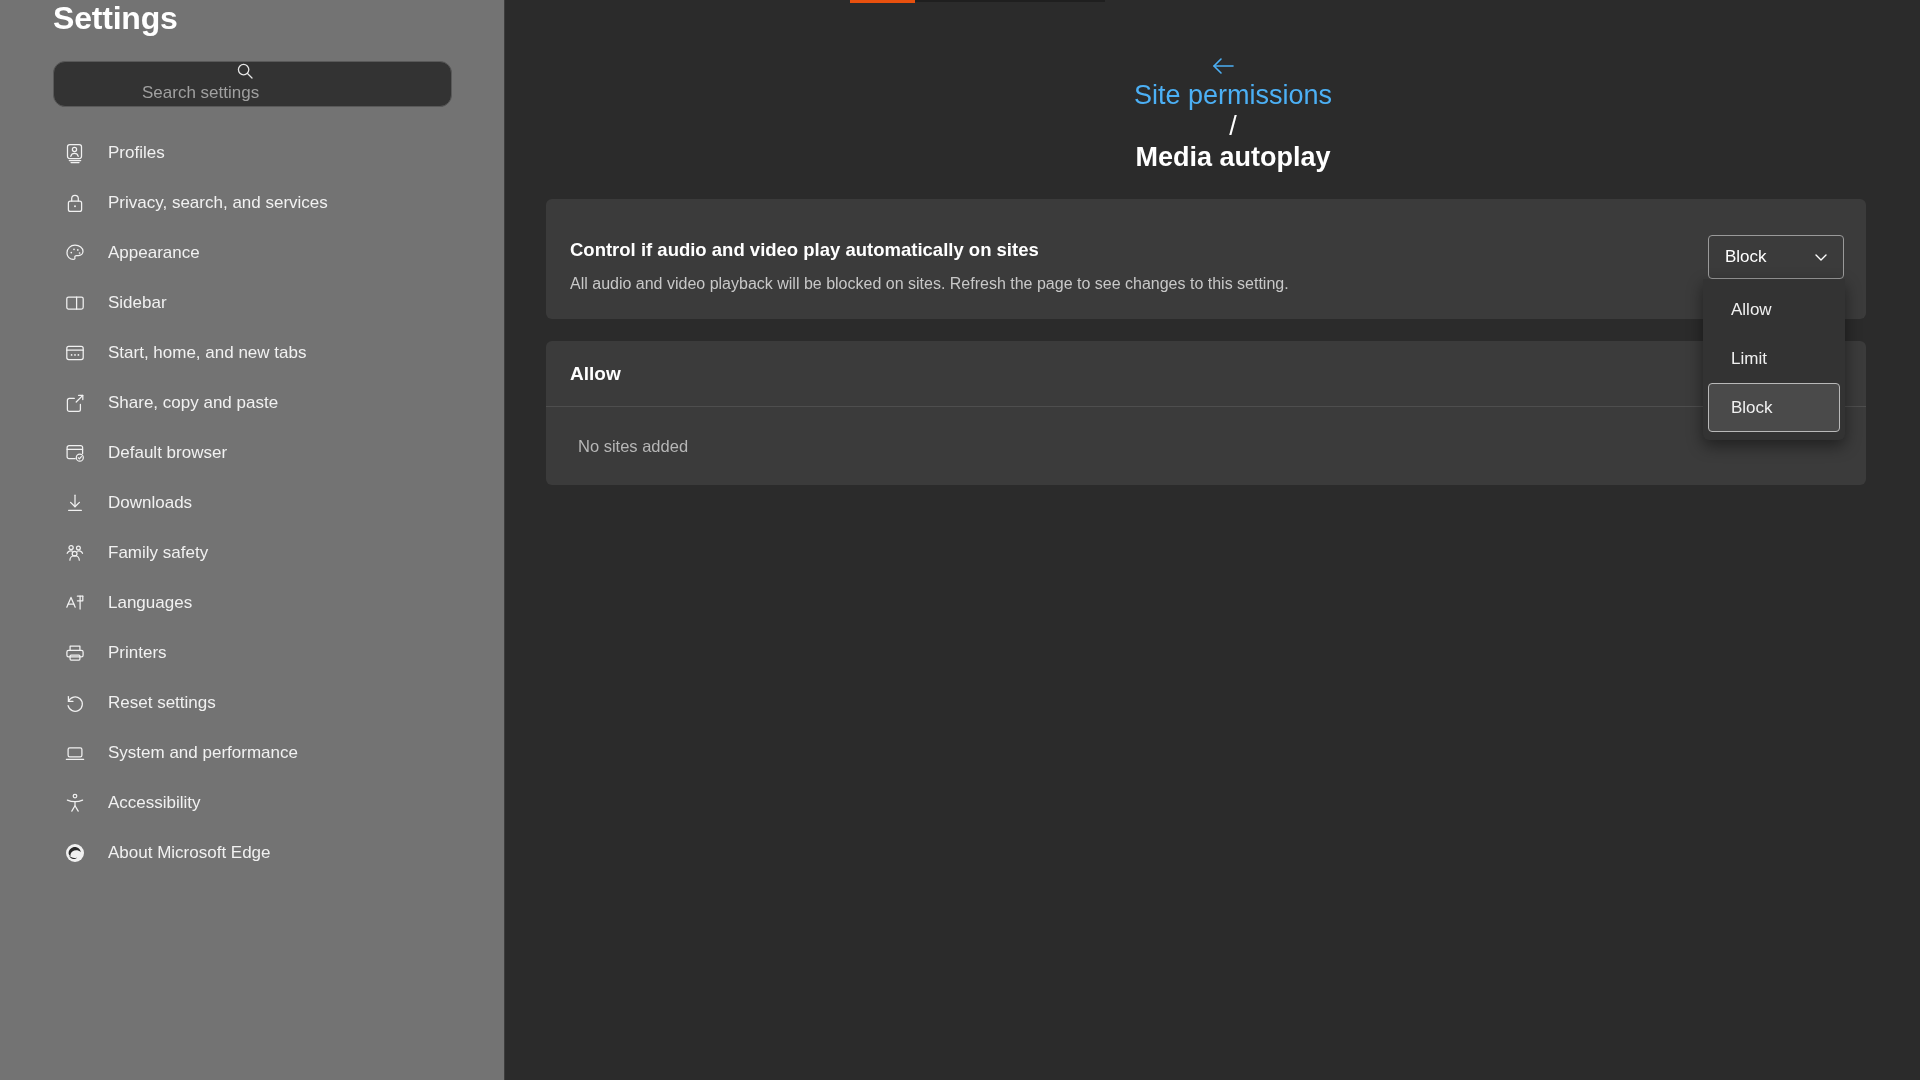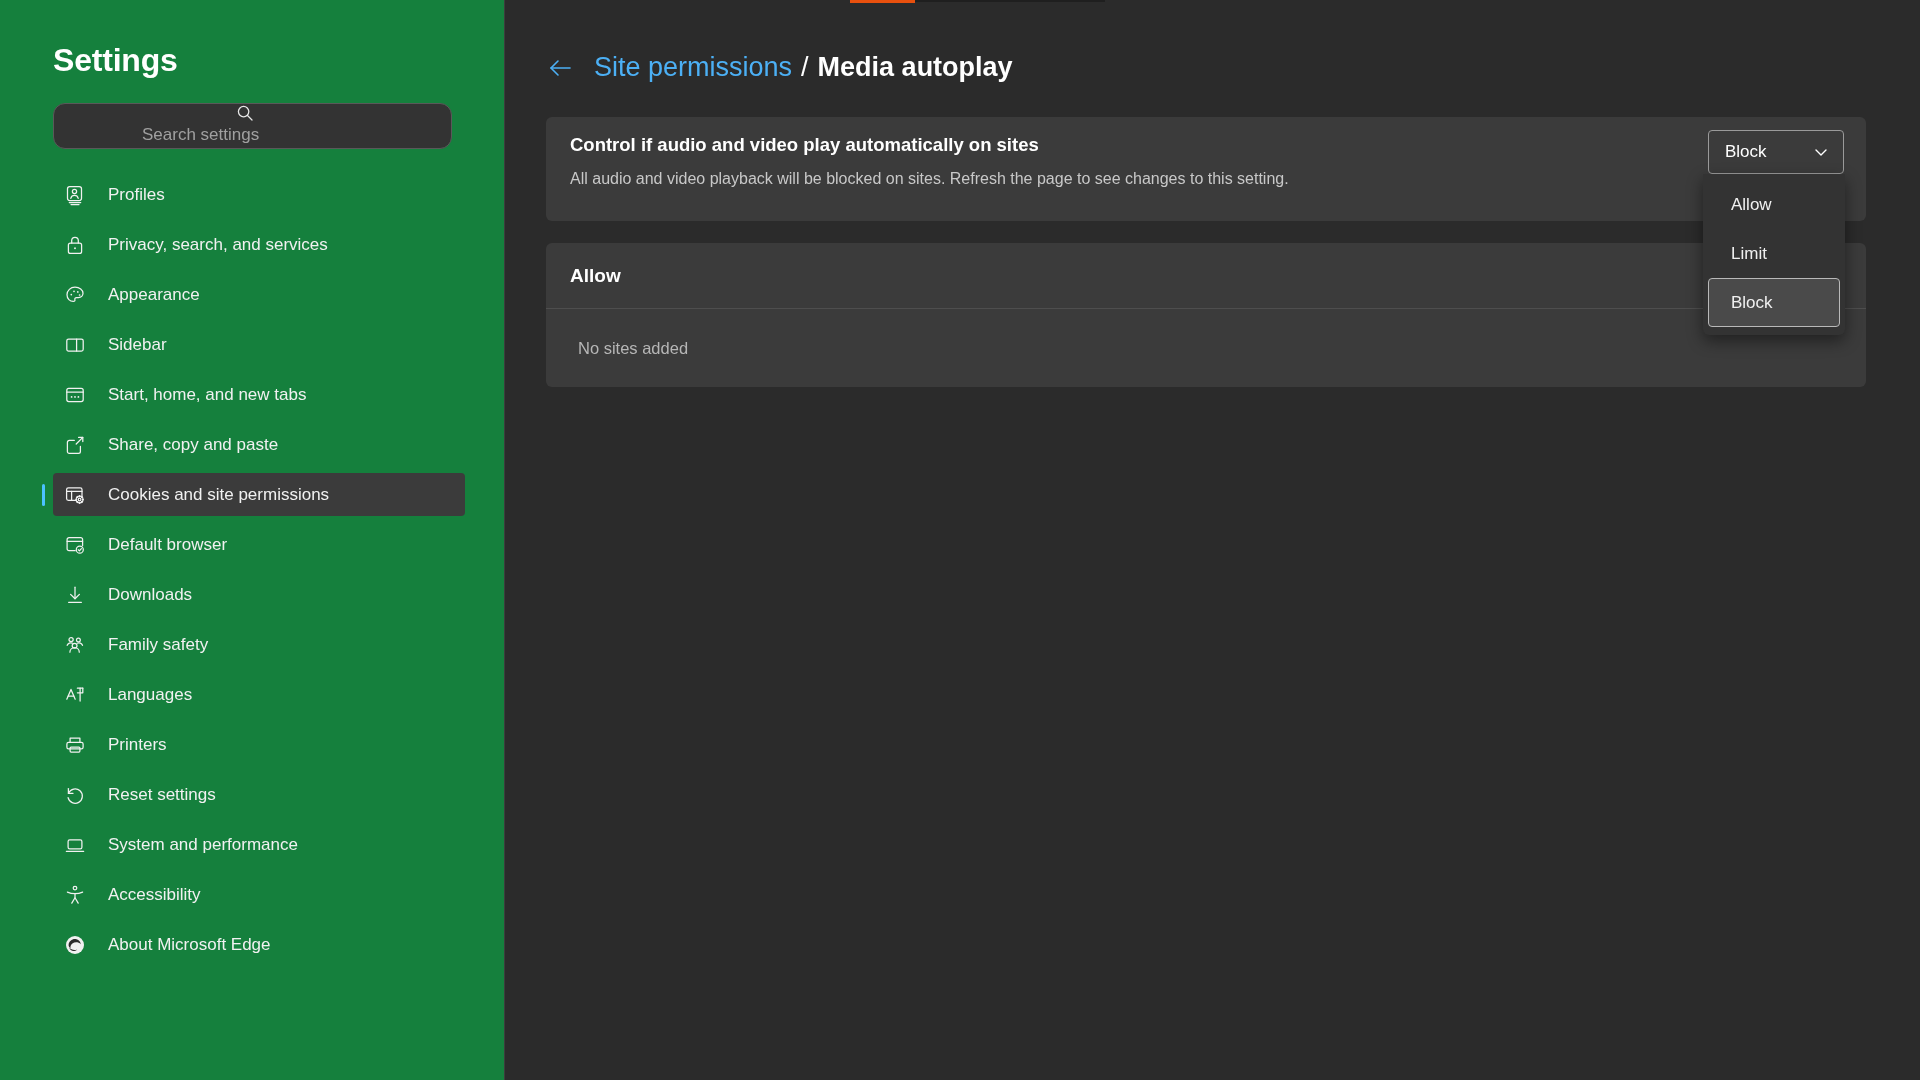--- a/index.html
+++ b/index.html
@@ -39,23 +39,22 @@
     height: 2px;
     background: #1f1f1f;
     z-index: 49;
   }
 
   
   .sidebar {
     position: relative;
     width: 505px;
     height: 1080px;
-    background: #15803d;
+    background: #737373;
     flex: 0 0 505px;
-    padding-top: 42px;
   }
   .sidebar-divider {
     position: absolute;
     top: 0;
     right: 0;
     width: 1px;
     height: 1080px;
     background: #3d3d3d;
   }
 
@@ -143,21 +142,22 @@
     flex: 1;
     height: 1080px;
     background: #2b2b2b;
     padding-left: 41px;
     padding-top: 52px;
   }
 
   .breadcrumb {
     display: flex;
     align-items: center;
-    margin-bottom: 34px;
+    margin-bottom: 26px;
+    flex-direction: column;
   }
   .back-arrow {
     width: 28px; height: 28px;
     flex: 0 0 28px;
     margin-right: 20px;
     color: #4cb0f5;
     display: flex; align-items: center; justify-content: center;
     cursor: pointer;
   }
   .crumb-link {
@@ -181,21 +181,21 @@
   .card {
     position: relative;
     background: #3b3b3b;
     border-radius: 6px;
     margin-right: 54px;
   }
 
   .card-autoplay {
     display: flex;
     align-items: flex-start;
-    padding: 13px 22px 26px 24px;
+    padding: 36px 22px 26px 24px;
     min-height: 104px;
     margin-bottom: 22px;
   }
   .autoplay-text { flex: 1; padding-top: 4px; }
   .autoplay-title {
     font-size: 18.5px;
     font-weight: 700;
     color: #ffffff;
     margin-bottom: 14px;
   }
@@ -364,34 +364,20 @@
         </div>
         <div class="nav-item">
           <span class="nav-icon">
             <svg viewBox="0 0 22 22" width="22" height="22" fill="none" stroke="currentColor" stroke-width="1.25" stroke-linecap="round" stroke-linejoin="round">
               <path d="M14.6 3.4h4.2v4.2"></path>
               <path d="M18.8 3.4l-6.6 6.6"></path>
               <path d="M16.4 12.4v5.1a1.9 1.9 0 0 1-1.9 1.9H5.3a1.9 1.9 0 0 1-1.9-1.9V8.3a1.9 1.9 0 0 1 1.9-1.9h5"></path>
             </svg>
           </span>
           <span class="nav-label">Share, copy and paste</span>
-        </div>
-        <div class="nav-item selected">
-          <span class="nav-accent"></span>
-          <span class="nav-icon">
-            <svg viewBox="0 0 22 22" width="22" height="22" fill="none" stroke="currentColor" stroke-width="1.25" stroke-linecap="round" stroke-linejoin="round">
-              <rect x="2.6" y="3.8" width="15.4" height="12.6" rx="1.8"></rect>
-              <line x1="2.6" y1="7.4" x2="18" y2="7.4"></line>
-              <line x1="7.6" y1="7.4" x2="7.6" y2="16.4"></line>
-              <circle cx="15.6" cy="15.5" r="3.4" fill="#2b2b2b"></circle>
-              <circle cx="15.6" cy="15.5" r="1.3"></circle>
-              <path d="M15.6 11.6v.9M15.6 18.5v.9M11.9 15.5h.9M18.4 15.5h.9M13.1 13l.65.65M17.45 17.35l.65.65M18.1 13l-.65.65M13.75 17.35l-.65.65"></path>
-            </svg>
-          </span>
-          <span class="nav-label">Cookies and site permissions</span>
         </div>
         <div class="nav-item">
           <span class="nav-icon">
             <svg viewBox="0 0 22 22" width="22" height="22" fill="none" stroke="currentColor" stroke-width="1.25" stroke-linecap="round" stroke-linejoin="round">
               <path d="M18.6 11.6V5.6a1.9 1.9 0 0 0-1.9-1.9H5a1.9 1.9 0 0 0-1.9 1.9v9.2A1.9 1.9 0 0 0 5 16.7h6.2"></path>
               <line x1="3.1" y1="7.3" x2="18.6" y2="7.3"></line>
               <circle cx="15.8" cy="15.7" r="3.5"></circle>
               <polyline points="14.3,15.8 15.4,16.9 17.4,14.6"></polyline>
             </svg>
           </span>

